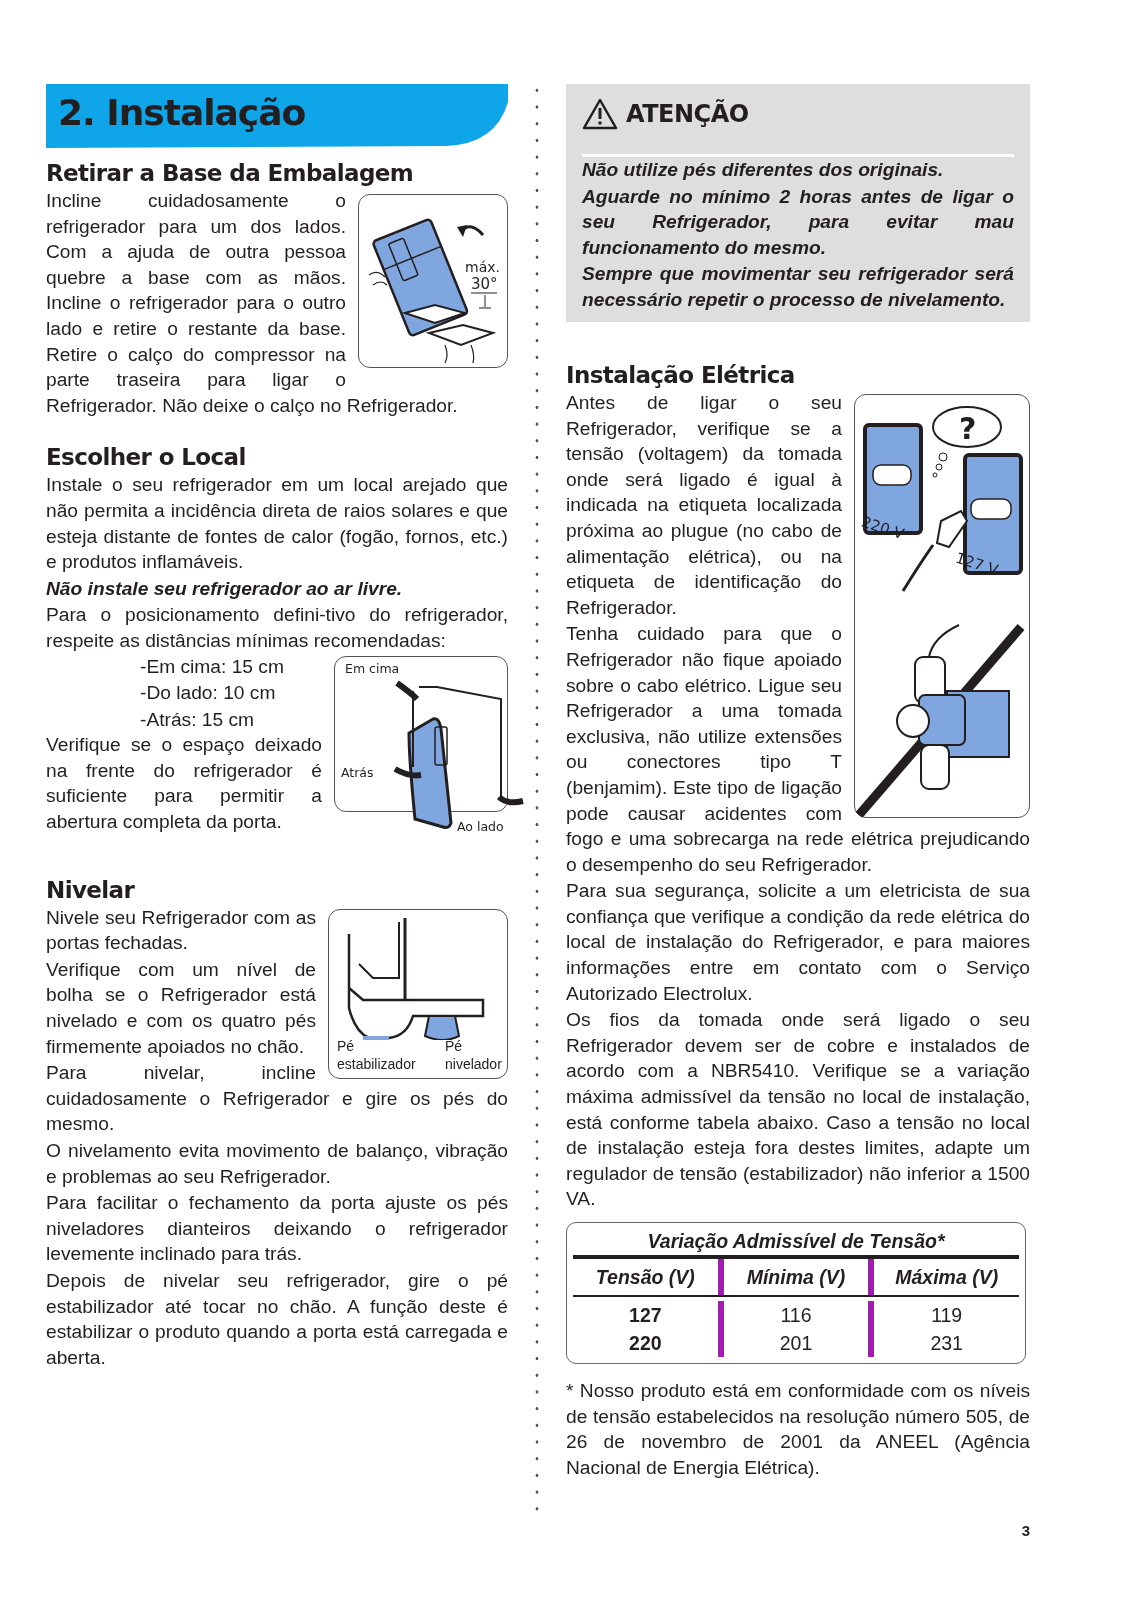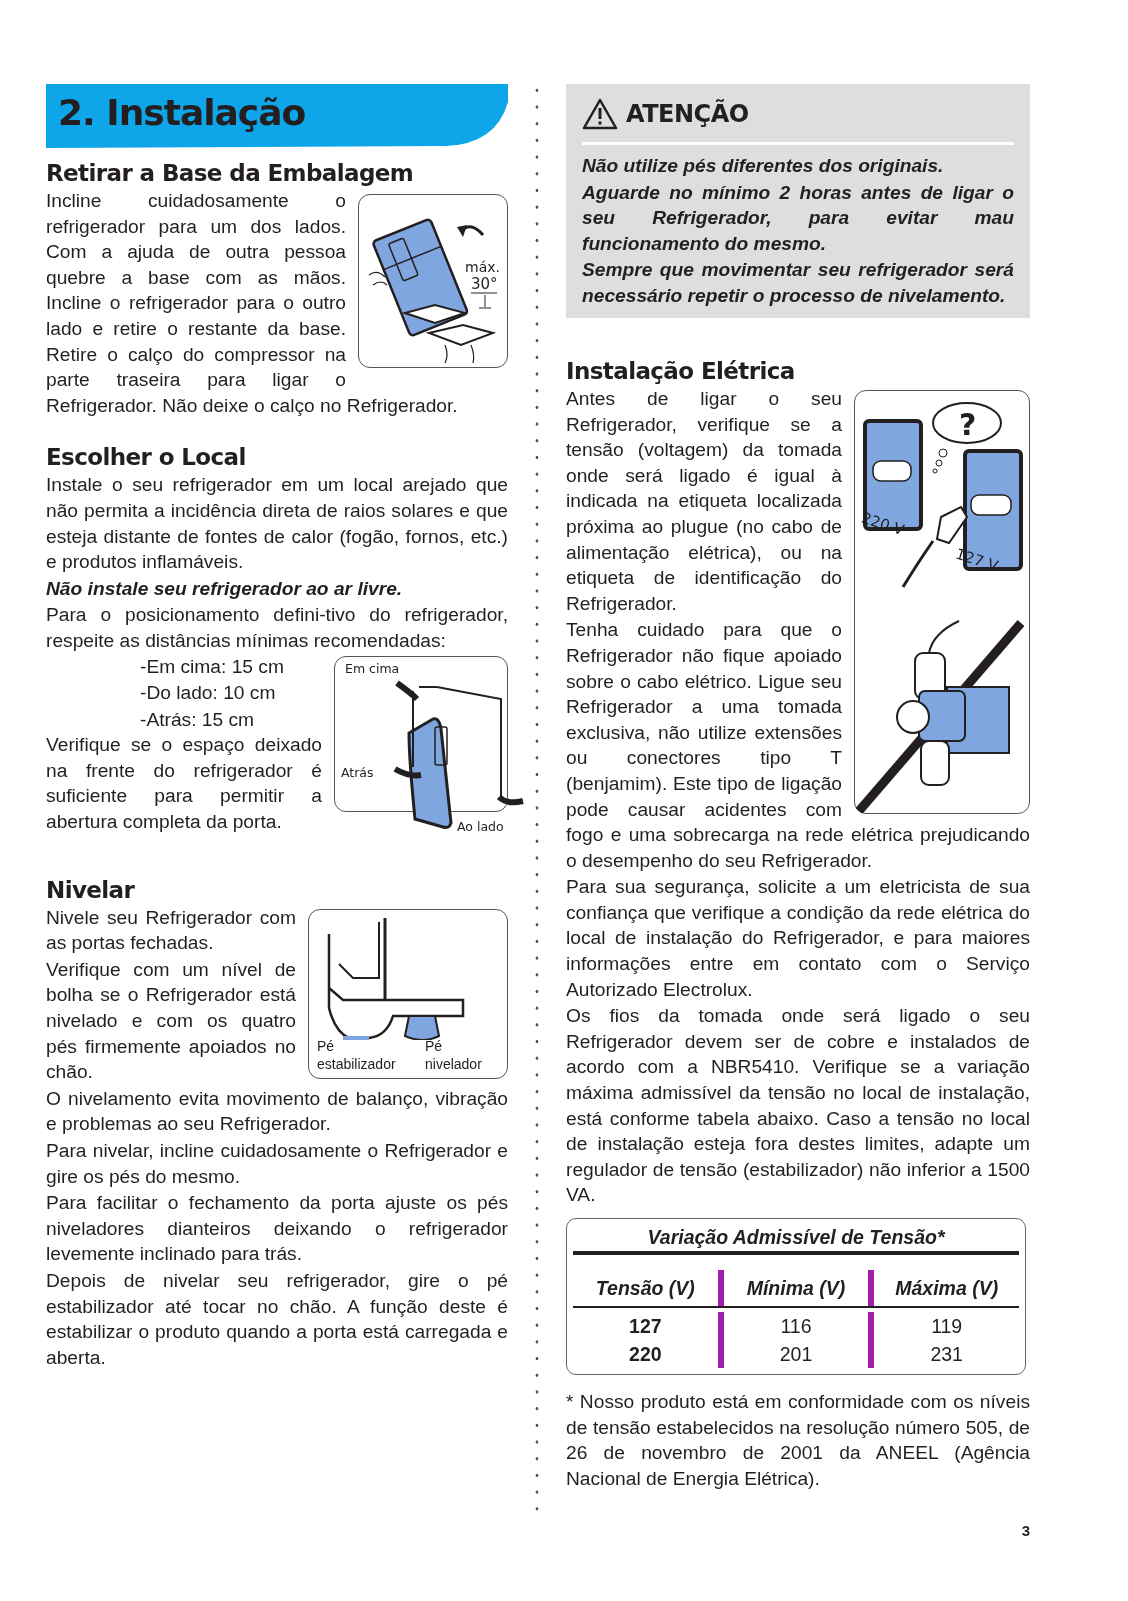--- a/index.html
+++ b/index.html
@@ -43,34 +43,34 @@
     background-size: 4px 16.7px; background-repeat: repeat-y;
   }
 
   
   .attention {
     background: #dedede; padding: 14px 16px 10px 16px; width: 464px;
   }
   .attention-head {
     display: flex; align-items: center; gap: 8px;
     font-family: "DejaVu Sans", sans-serif; font-weight: bold; font-size: 24px; letter-spacing: -0.5px;
-    padding-bottom: 12px; border-bottom: 3px solid #fff; margin-bottom: 8px;
+    padding-bottom: 24px; border-bottom: 3px solid #fff; 
   }
   .attention-body { font-size: 19.2px; line-height: 25.5px; font-style: italic; font-weight: bold; text-align: justify; }
   .attention-body p + p { margin-top: 1px; }
 
   
   .tension-table {
     border: 1.5px solid #666; border-radius: 10px; padding: 4px 6px 6px 6px; margin-top: 10px; width: 460px;
   }
   .tt-title { text-align: center; font-style: italic; font-weight: bold; font-size: 19.5px; line-height: 28px; border-bottom: 4px solid #231f20; }
   .tt-row { display: flex; }
   .tt-cell { flex: 1; text-align: center; font-size: 19.5px; line-height: 28px; }
   .tt-head .tt-cell { font-style: italic; font-weight: bold; padding: 4px 0; }
-  .tt-head { border-bottom: 2px solid #231f20; margin-top: 15px; }
+  .tt-head { border-bottom: 2px solid #231f20; }
   .tt-cell + .tt-cell { border-left: 6px solid #a21caf; }
   .tt-body .tt-cell:first-child { font-weight: bold; }
   .tt-body { padding-top: 4px; }
 
   .page-number { position: absolute; right: 98px; top: 1522px; font-size: 15px; font-weight: bold; }
 
   .fig-label { position: absolute; font-family: "DejaVu Sans", sans-serif; font-size: 12.5px; color: #231f20; }
   .fig-label-sans { position: absolute; font-family: "Liberation Sans", sans-serif; font-size: 14px; color: #231f20; line-height: 17px; }
 </style>
 </head>
@@ -138,38 +138,38 @@
       <p>-Em cima: 15 cm</p>
       <p>-Do lado: 10 cm</p>
       <p>-Atrás: 15 cm</p>
     </div>
     <div class="body-text">Verifique se o espaço deixado na frente do refrigerador é suficiente para permitir a abertura completa da porta.</div>
     <div class="clear"></div>
   </div>
 
   <div style="margin-top:40px;">
     <div class="section-title">Nivelar</div>
-    <div class="figure-box" style="width:200px;height:170px;margin-top:4px;">
+    <div class="figure-box" style="width:180px;height:170px;margin-top:4px;">
       <svg width="178" height="130" viewBox="0 0 178 130">
         <path d="M20 24 v54 l14 12 h120 v16 h-70 q-6 20 -24 22 h-20 q-14 -6 -20 -30 z" fill="#fff" stroke="#231f20" stroke-width="2.5"></path>
         <path d="M30 54 l14 14 h26 v-56" fill="none" stroke="#231f20" stroke-width="2"></path>
         <line x1="76" y1="8" x2="76" y2="90" stroke="#231f20" stroke-width="3"></line>
         <rect x="34" y="126" width="26" height="6" fill="#7fa6de"></rect>
         <path d="M100 106 h26 l4 20 q-16 8 -34 0 z" fill="#7fa6de" stroke="#231f20" stroke-width="2"></path>
       </svg>
       <span class="fig-label-sans" style="left:8px;top:128px;">Pé</span>
       <span class="fig-label-sans" style="left:8px;top:146px;">estabilizador</span>
       <span class="fig-label-sans" style="left:116px;top:128px;">Pé</span>
       <span class="fig-label-sans" style="left:116px;top:146px;">nivelador</span>
     </div>
     <div class="body-text">
       <p>Nivele seu Refrigerador com as portas fechadas.</p>
       <p>Verifique com um nível de bolha se o Refrigerador está nivelado e com os quatro pés firmemente apoiados no chão.</p>
+      <p>Para nivelar, incline cuidadosamente o Refrigerador e gire os pés do mesmo.</p>
       <p>O nivelamento evita movimento de balanço, vibração e problemas ao seu Refrigerador.</p>
-      <p>Para nivelar, incline cuidadosamente o Refrigerador e gire os pés do mesmo.</p>
       <p>Para facilitar o fechamento da porta ajuste os pés niveladores dianteiros deixando o refrigerador levemente inclinado para trás.</p>
       <p>Depois de nivelar seu refrigerador, gire o pé estabilizador até tocar no chão. A função deste é estabilizar o produto quando a porta está carregada e aberta.</p>
     </div>
   </div>
 </div>
 
 <div class="col col-right">
 
   <div class="attention">
     <div class="attention-head">

